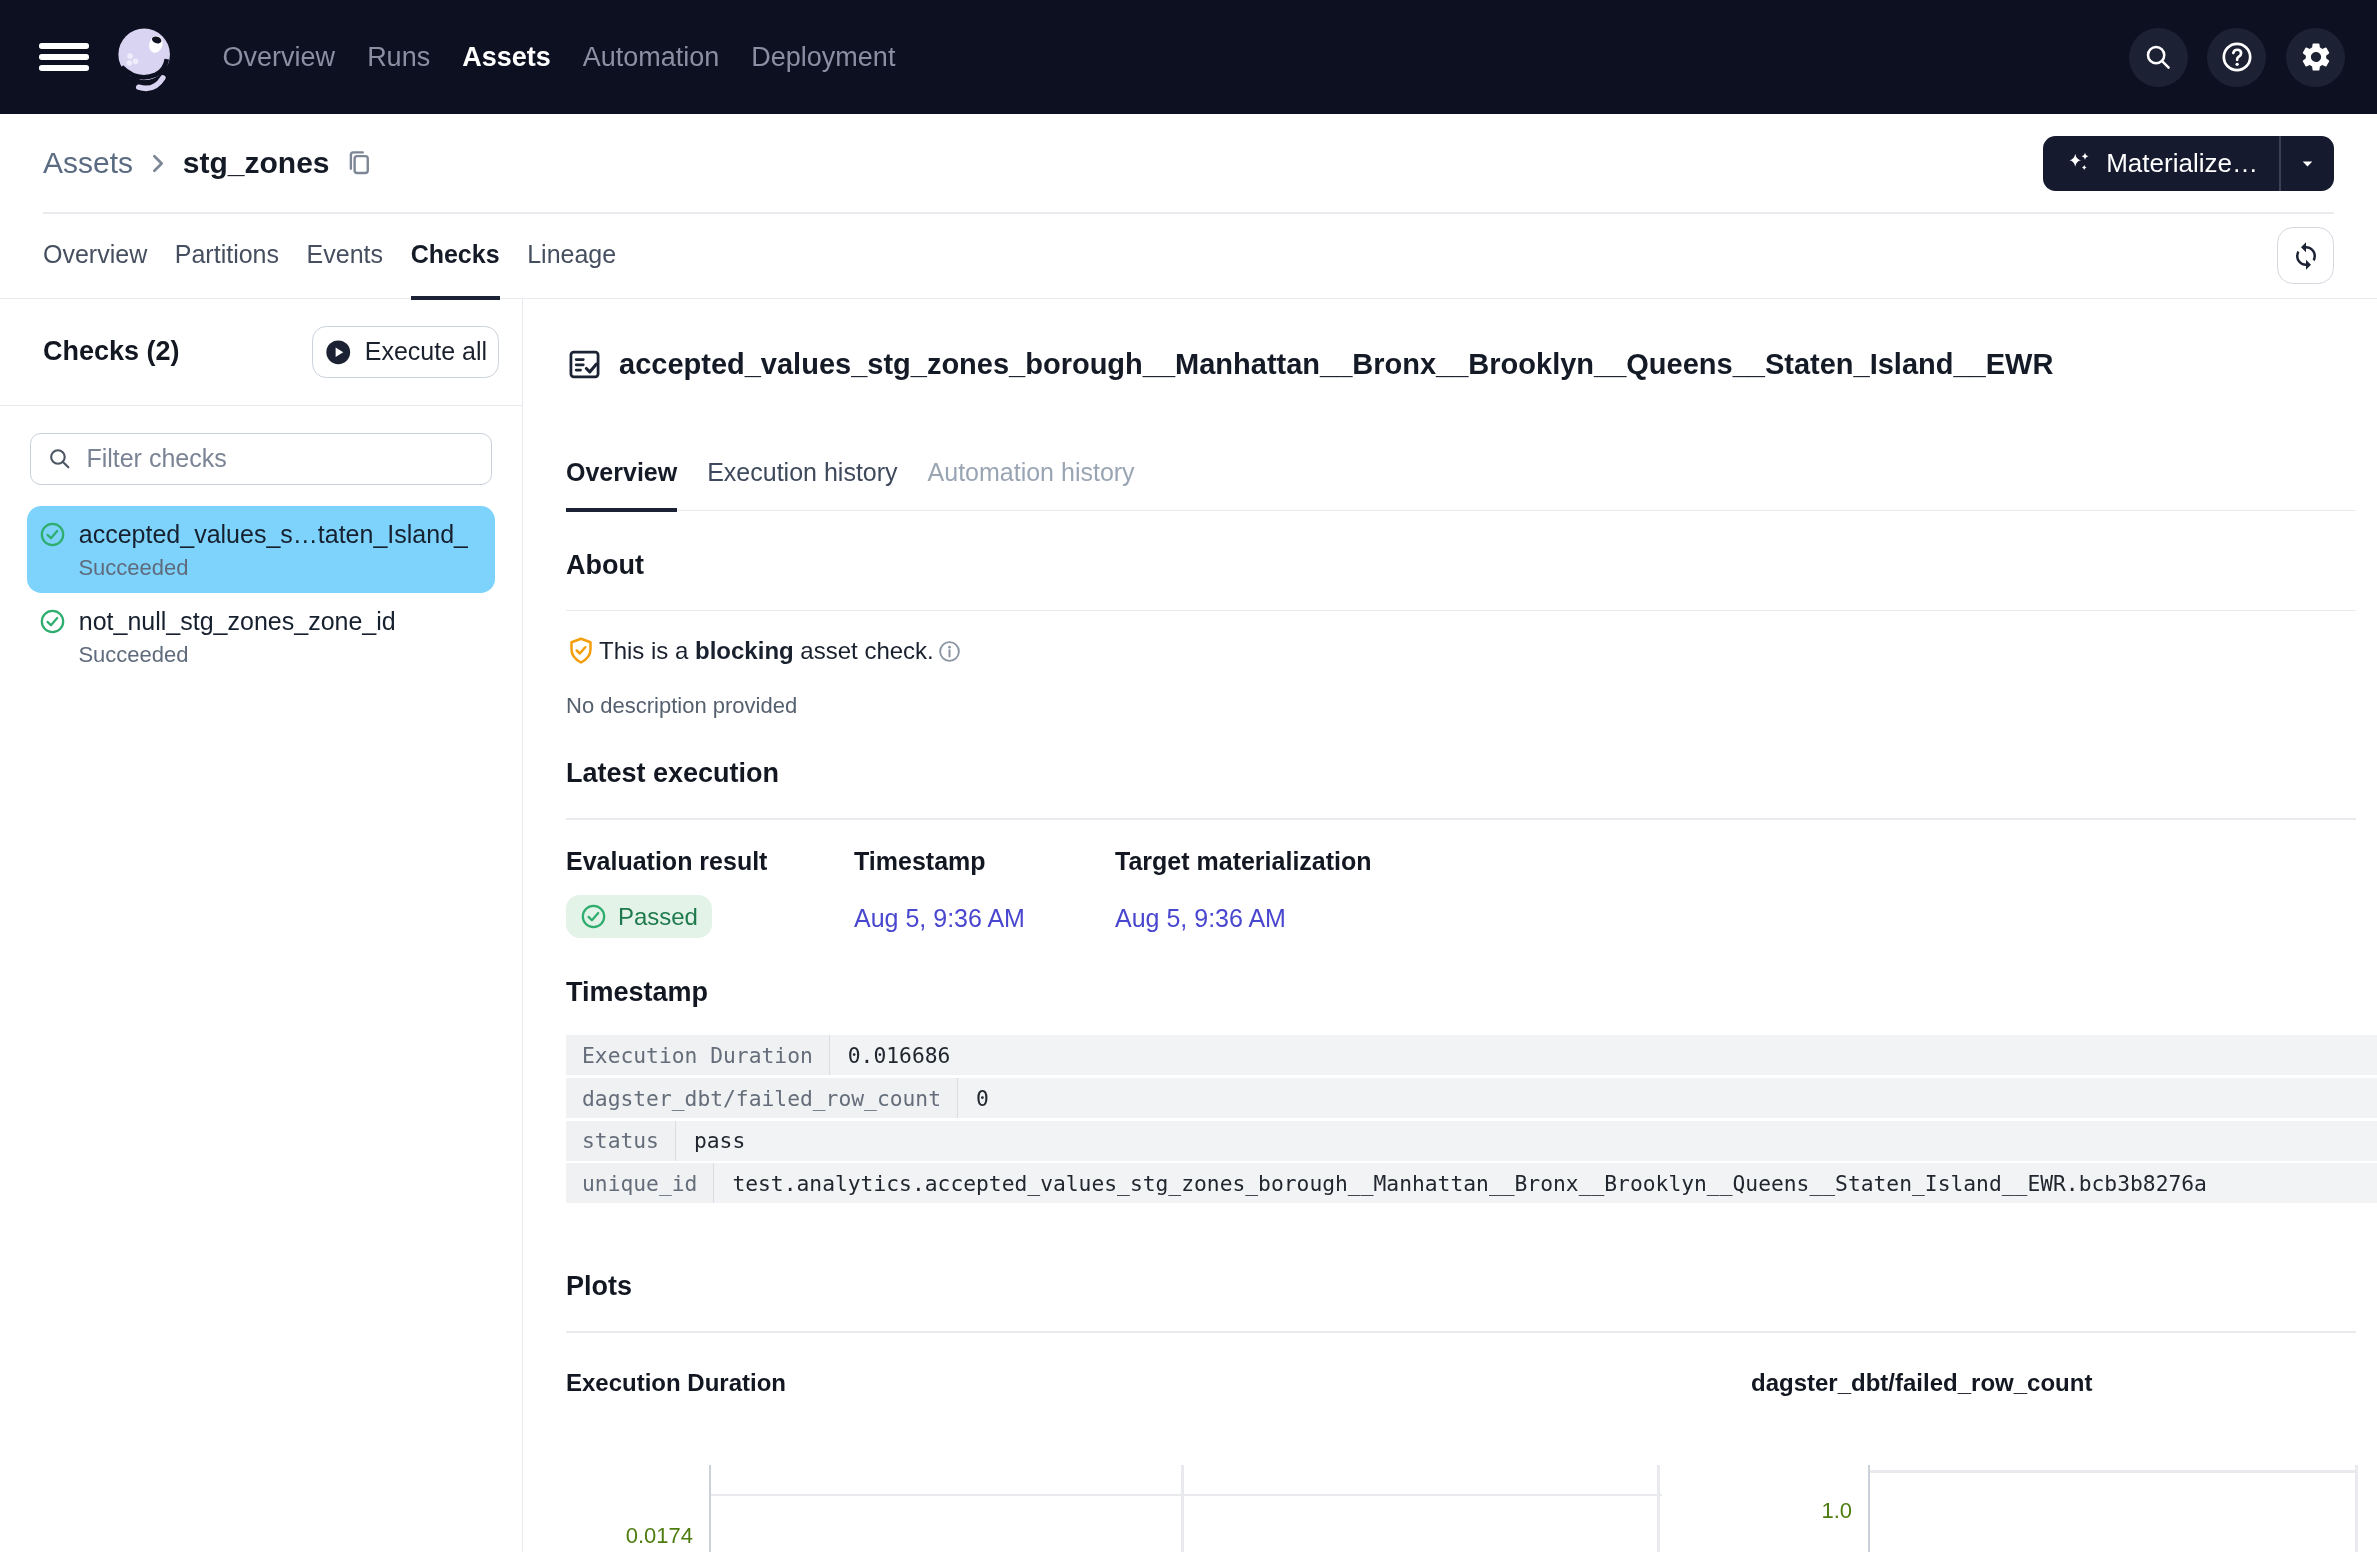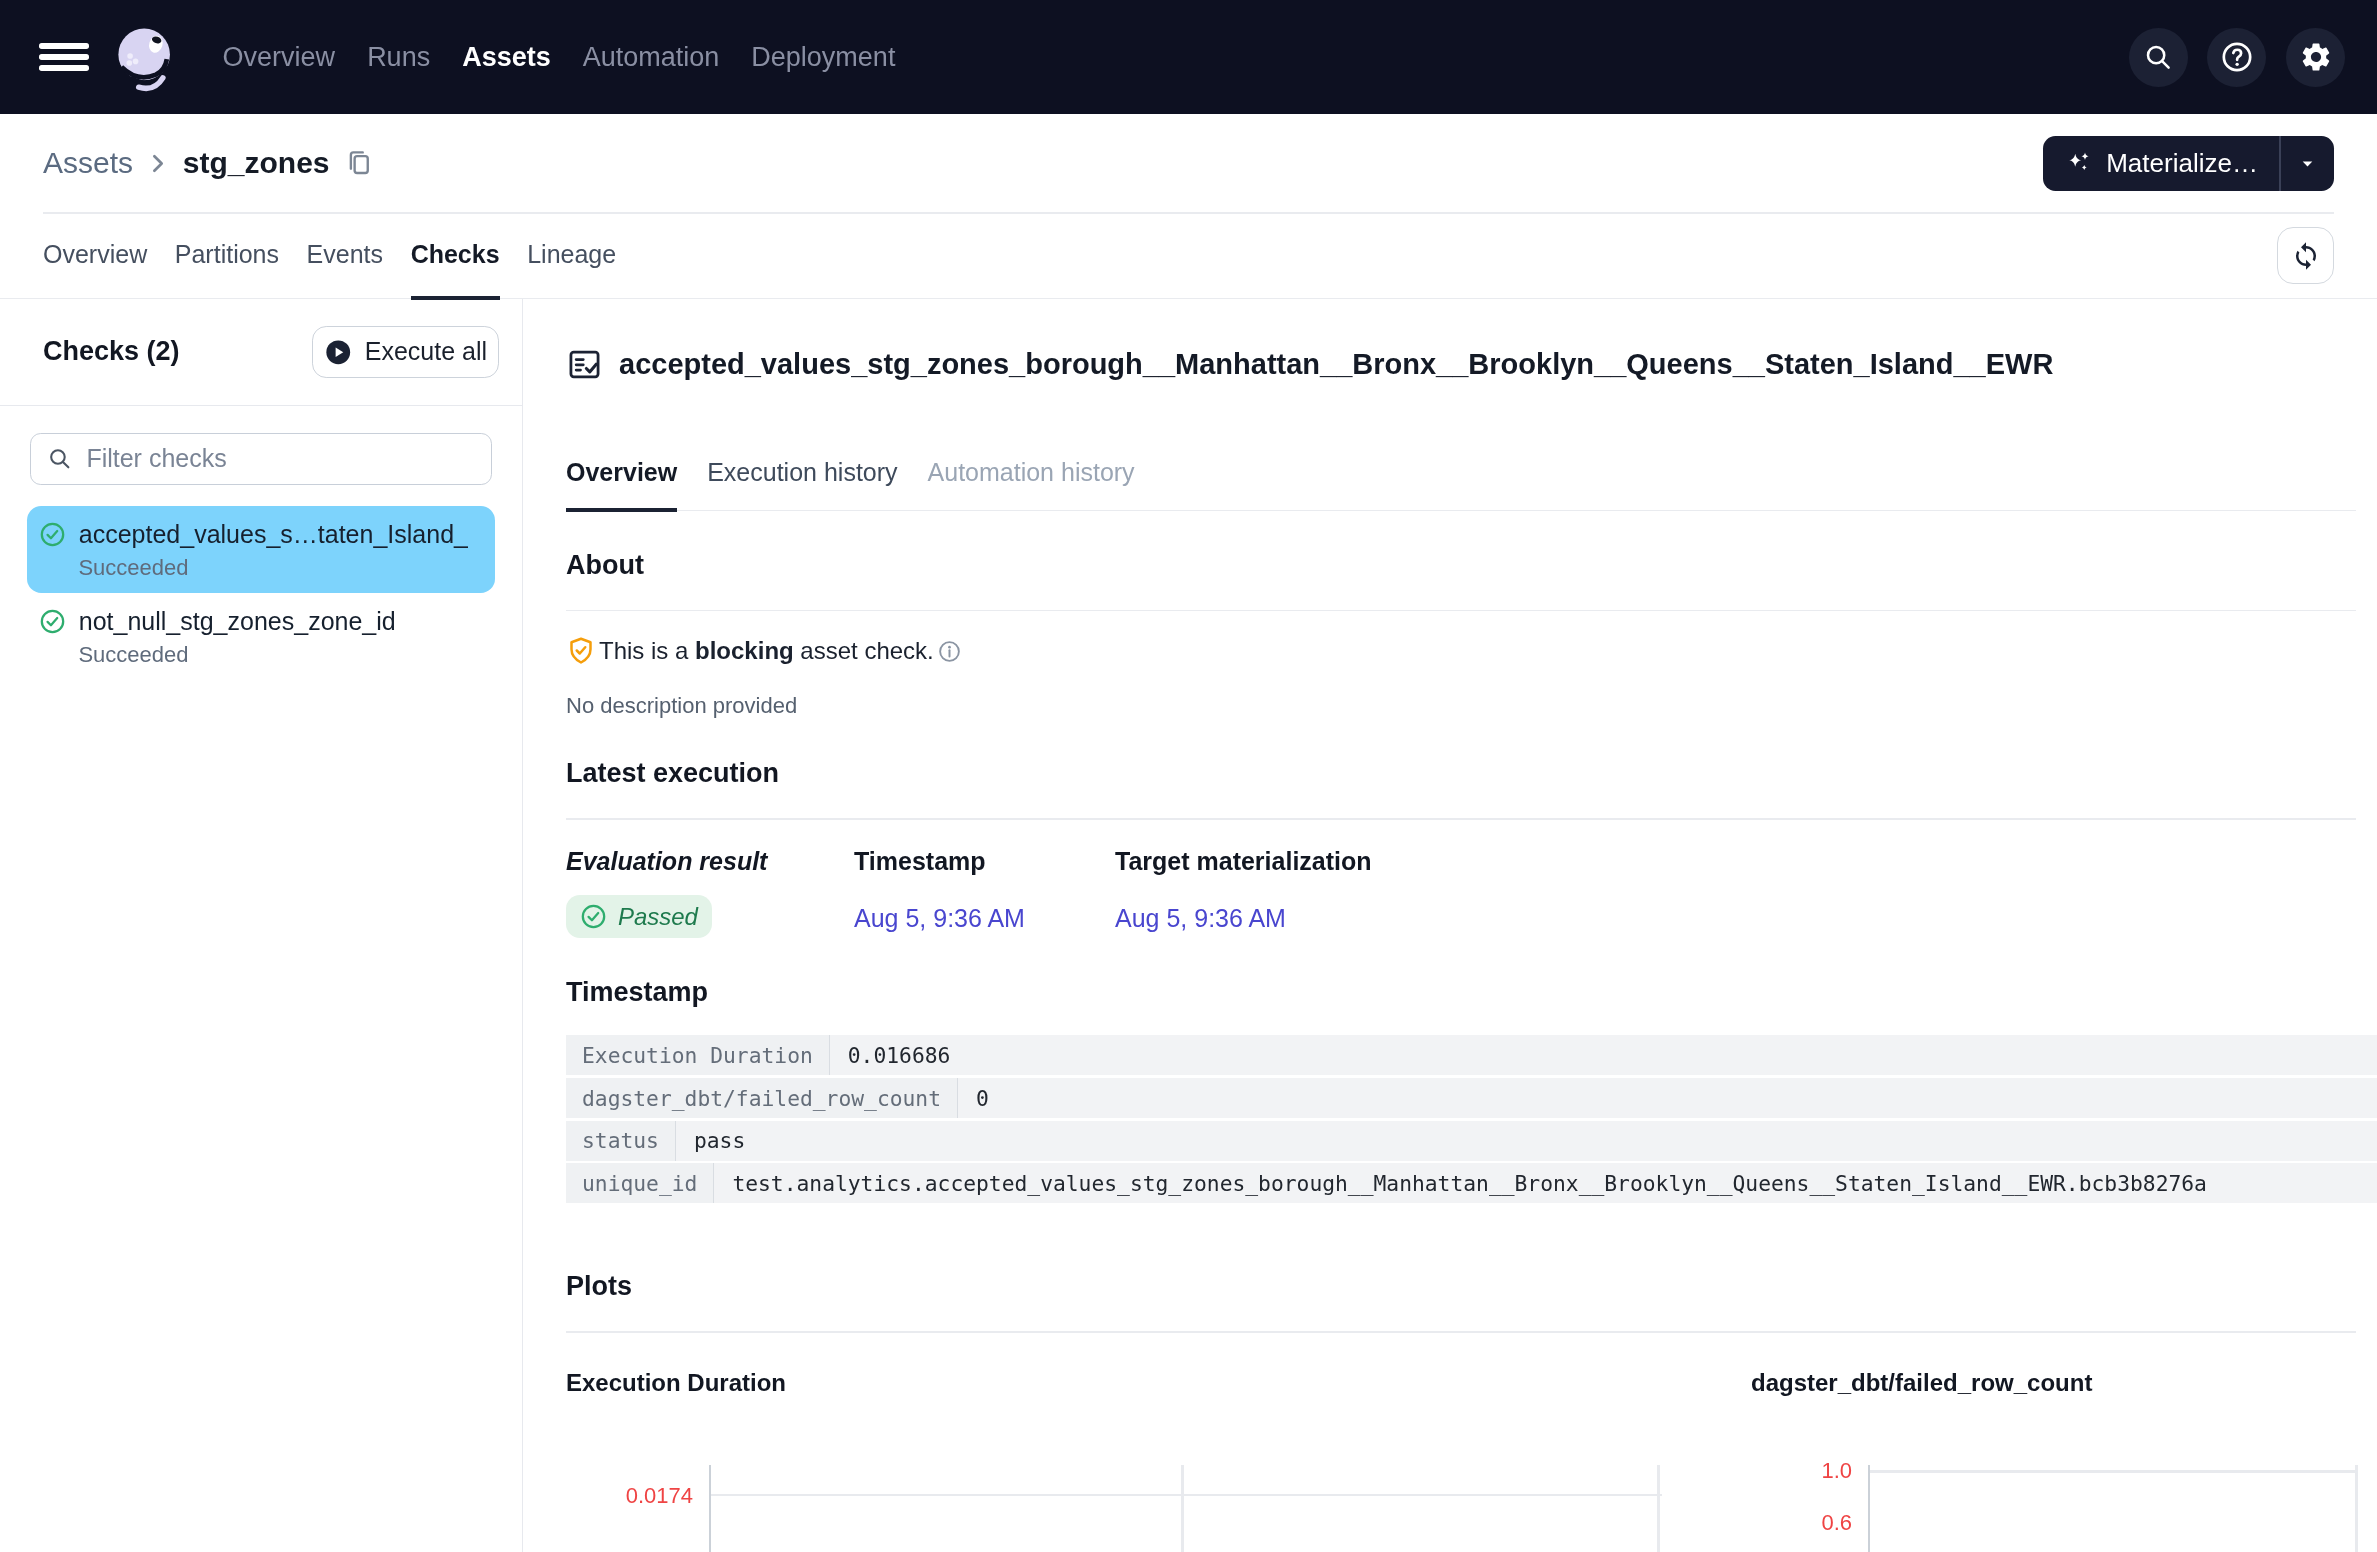--- a/index.html
+++ b/index.html
@@ -72,42 +72,42 @@
   .sechead { margin-top:39px; font-size:27px; font-weight:bold; color:#121722; }
   .secdivider { margin-top:28.5px; height:1.8px; background:#E9EBEF; }
 
   .blockingrow { margin-top:25px; display:flex; align-items:center; gap:3px; font-size:24px; color:#1A212E; }
   .blockingrow b { font-weight:bold; }
   .nodesc { margin-top:27px; font-size:22px; color:#55606F; }
 
   .execcols { margin-top:27px; display:flex; }
   .execcol h4 { margin:0; font-size:25px; font-weight:bold; color:#121722; }
   .execcol { display:flex; flex-direction:column; }
-  .col-result { width:288px;font-style:italic; }
+  .col-result { width:288px; }
   .col-ts { width:261px; }
   .passbadge { margin-top:19.6px; display:inline-flex; align-items:center; gap:10.7px; background:#E3F3E8; border-radius:14px; height:43px; padding:0 14.2px; font-size:24px; color:#1E7A4D; align-self:flex-start; }
   .tslink { margin-top:28.5px; font-size:25px; color:#4946CF; cursor:pointer; text-decoration:none; }
 
   .metatable { margin-top:27px; margin-right:-21.3px; }
   .metarow { display:flex; height:40px; margin-bottom:2.7px; font-family:"DejaVu Sans Mono", monospace; font-size:21.3px; }
   .metakey { background:#EFF1F3; color:#646D79; padding:0 16px; display:flex; align-items:center; border-right:1.8px solid #D9DDE2; white-space:nowrap; flex:none; }
   .metaval { background:#F2F3F5; color:#22272F; padding:0 18px; flex:1; display:flex; align-items:center; white-space:nowrap; overflow:hidden; }
 
   .plotshead { margin-top:68px; }
   .chartsrow { margin-top:36px; display:flex; }
   .chart1 { width:1167px; flex:none; }
   .chart2 { flex:1; }
   .charttitle { font-size:24px; font-weight:bold; color:#121722; }
   .chart2 .charttitle { margin-left:18px; }
   .plotarea { margin-top:68px; position:relative; height:89px; border-left:2.7px solid #CBD1D8; }
   .chart1 .plotarea { margin-left:143px; width:953px; }
   .chart2 .plotarea { margin-left:135px; margin-right:0; }
   .gridh { position:absolute; left:0; right:0; height:2.7px; background:#E8EAEE; }
   .gridv { position:absolute; top:0; bottom:0; width:2.7px; background:#E8EAEE; }
-  .ticklabel { position:absolute; width:133px; text-align:right; font-size:22px; color:#ef4444; }
+  .ticklabel { position:absolute; width:133px; text-align:right; font-size:22px; color:#4d7c0f;margin-top:40px; }
 </style>
 </head>
 <body>
 
 <div class="topbar">
   <div class="hamburger">
       <span></span>
       <span></span>
       <span></span>
     </div>

